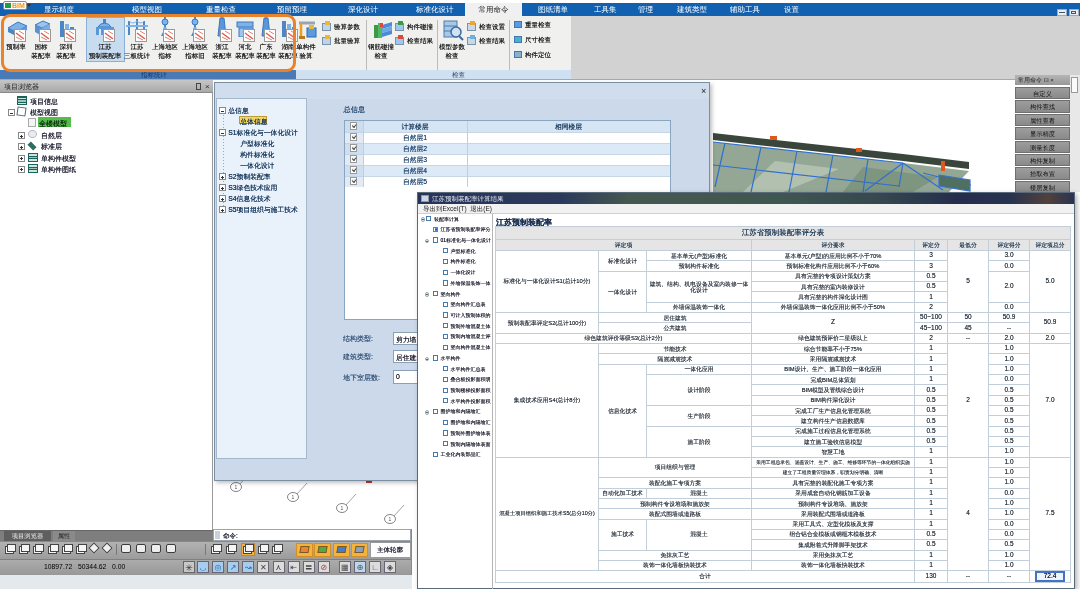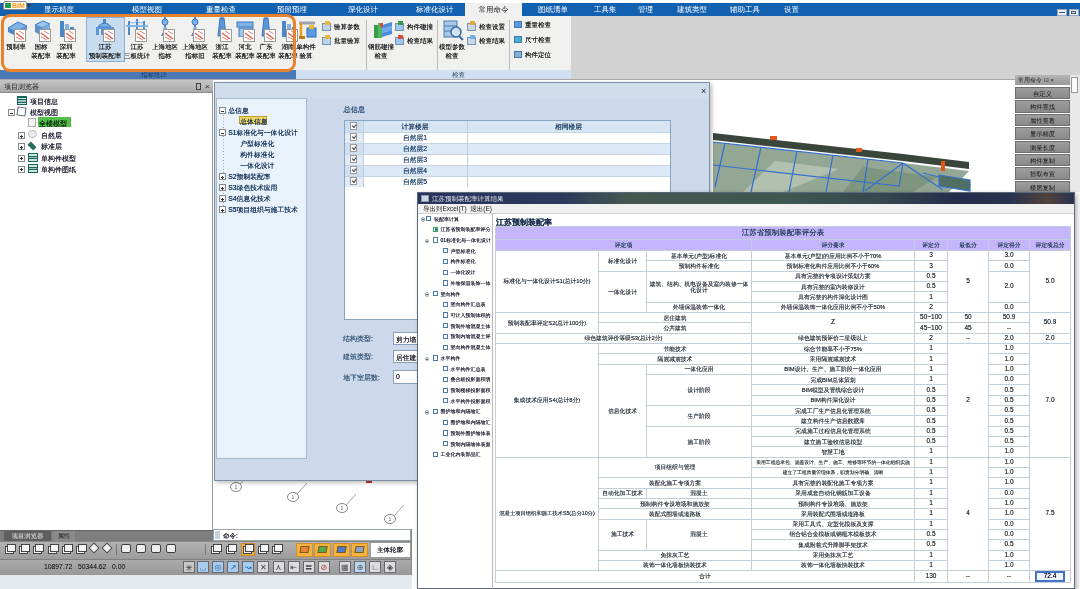--- a/index.html
+++ b/index.html
@@ -7,21 +7,21 @@
 .abs{position:absolute;}
 .cjk{color:#222;text-shadow:0 0 0.4px currentColor;}
 
 .expb{width:7px;height:7px;border:1px solid #888;background:#fff;}
 .expb i{position:absolute;left:1px;top:2.5px;width:3px;height:1px;background:#333;}
 .expb b{position:absolute;left:1px;top:2.5px;width:3px;height:1px;background:#333;}
 .expb b:after{content:"";position:absolute;left:1px;top:-1px;width:1px;height:3px;background:#333;}
 .rlab{font-size:6.5px;color:#222;text-align:center;line-height:8px;text-shadow:0 0 0.4px #222;}
 .rslab{font-size:6.5px;color:#222;line-height:8px;text-shadow:0 0 0.4px #222;}
 #bigtbl td{border:1px solid #c2cfdb;text-align:center;vertical-align:middle;padding:0;overflow:hidden;line-height:1.05;text-shadow:0 0 0.35px currentColor;}
-#bigtbl td.hd{background:#c4b5fd;color:#27415c;}
+#bigtbl td.hd{background:#e5e5e5;color:#27415c;}
 #bigtbl{border:1px solid #8ca6bd;}
 </style>
 </head>
 <body>
 
 <div class="abs" style="left:0;top:0;width:1080px;height:3px;background:#fff;"></div>
 <div class="abs" id="titlebar" style="left:0;top:3px;width:1080px;height:13px;background:#1261b1;">
 
   <div class="abs" style="left:3px;top:-2px;width:24px;height:9px;background:#fdfdfd;border:1px solid #8a8a8a;border-radius:2px;"></div>
   <div class="abs" style="left:5px;top:0px;width:6px;height:5px;background:#1e9e4a;"></div>

